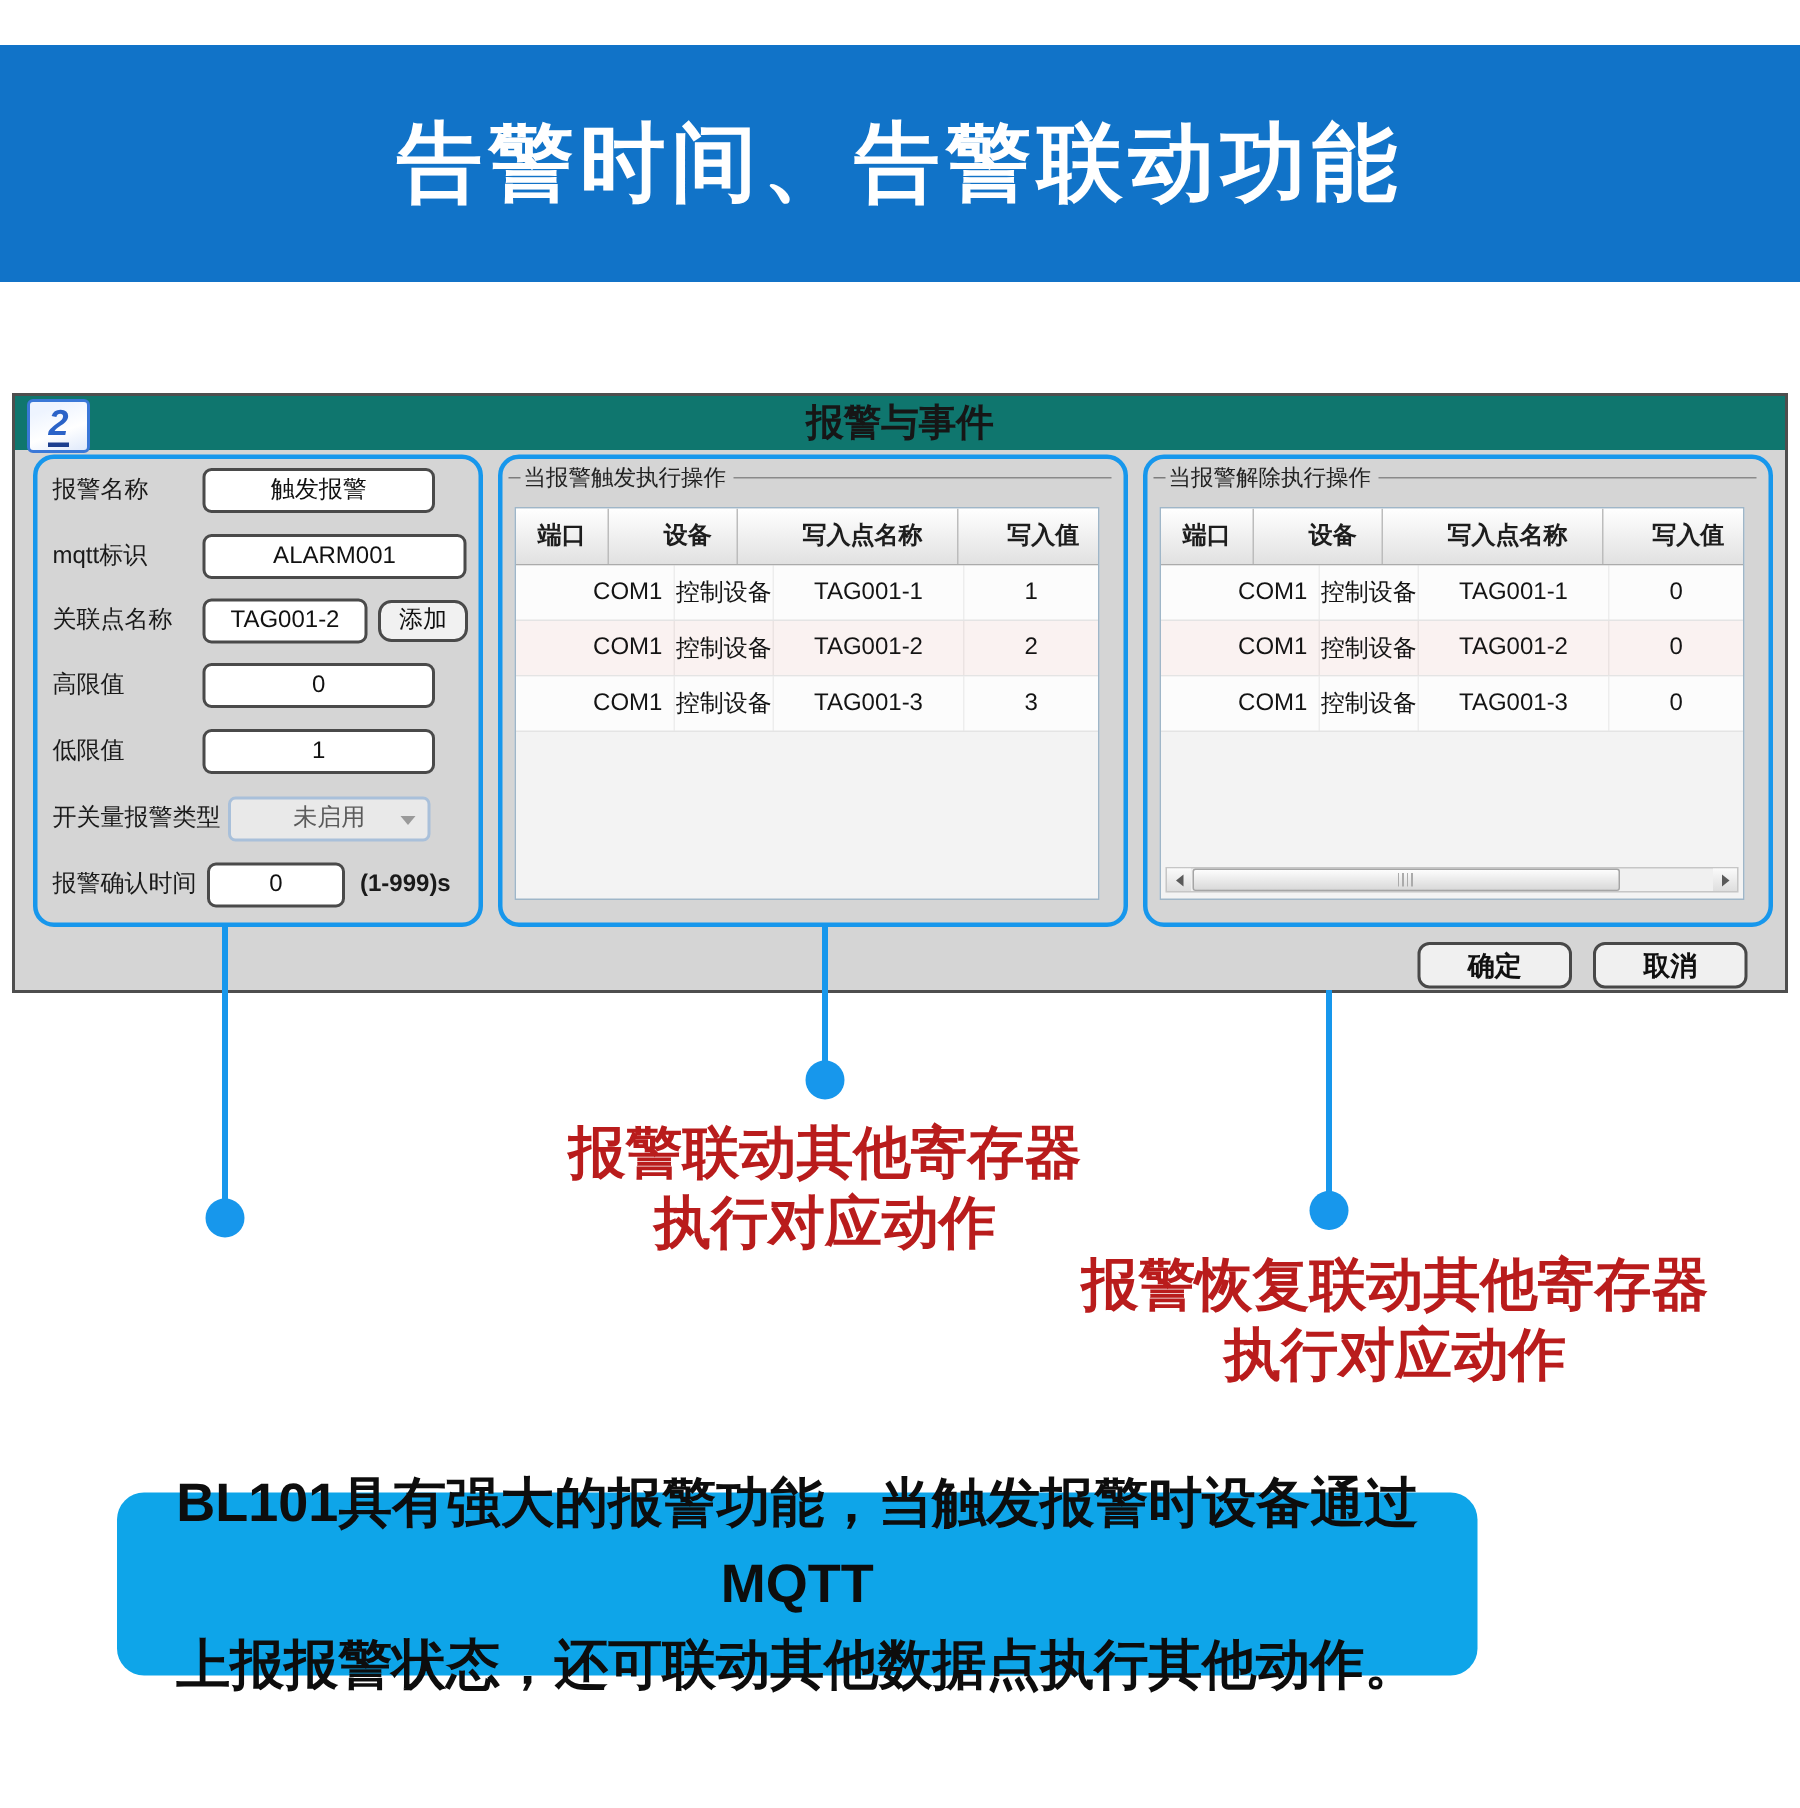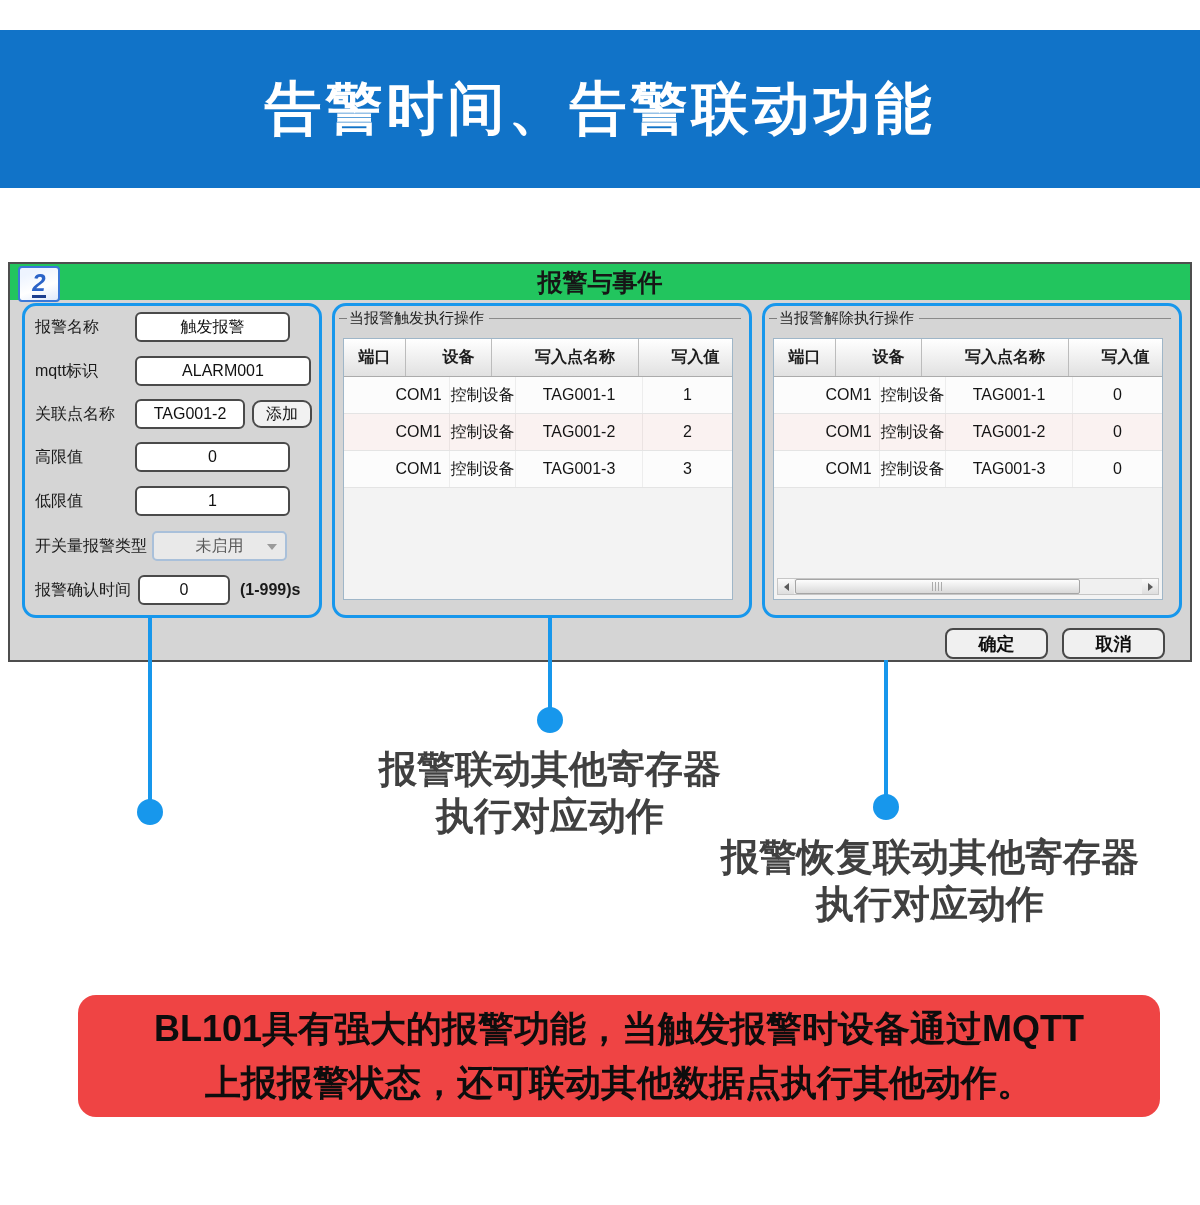--- a/index.html
+++ b/index.html
@@ -7,21 +7,21 @@
   .canvas { position:relative; width:1200px; height:1205px; background:#fff; overflow:hidden; margin:0 auto; }
 
   
   .banner { position:absolute; left:0; top:30px; width:1200px; height:158px; background:#1173c8;
             display:flex; align-items:center; justify-content:center; }
   .banner-title { color:#fff; font-size:57px; font-weight:900; letter-spacing:4px; }
 
   
   .dialog { position:absolute; left:8px; top:262px; width:1184px; height:400px;
             background:#d5d5d5; border:2px solid #4e4e4e; }
-  .dlg-titlebar { position:absolute; left:0; top:0; width:100%; height:36px; background:#22c55e; }
+  .dlg-titlebar { position:absolute; left:0; top:0; width:100%; height:36px; background:#0f766e; }
   .dlg-title { position:absolute; left:0; top:0; width:100%; height:36px; line-height:36px;
                text-align:center; font-size:25px; font-weight:600; color:#161616; }
   .logo { position:absolute; left:8px; top:2px; width:42px; height:36px; border:2px solid #3a78d8;
           border-radius:4px; background:linear-gradient(160deg,#eef4ff 20%,#ffffff 60%,#dfe9fb);
           display:flex; align-items:center; justify-content:center; overflow:hidden; }
   .logo-glyph { font-size:24px; font-weight:bold; font-style:italic; color:#2b63c8;
                 border-bottom:3px solid #1d3f8f; line-height:24px; }
 
   
   .hpanel { position:absolute; top:39px; height:315px; border:3px solid #1797ec; border-radius:14px; }
@@ -83,34 +83,34 @@
 
   
   .dbtn { position:absolute; top:364px; width:103px; height:31px; background:#f0f0f0;
           border:2px solid #484848; border-radius:8px; font-size:18px; font-weight:600; color:#101010;
           display:flex; align-items:center; justify-content:center; }
   .btn-ok { left:935px; } .btn-cancel { left:1052px; }
 
   
   .cline { position:absolute; width:4px; background:#1797ec; }
   .cdot  { position:absolute; width:26px; height:26px; border-radius:50%; background:#1797ec; }
-  .ctext { position:absolute; color:#404040; font-size:38px; font-weight:bold; text-align:center;
+  .ctext { position:absolute; color:#b91c1c; font-size:38px; font-weight:bold; text-align:center;
            line-height:47px; }
   .line-left  { left:148px; top:616px; height:188px; }
   .dot-left   { left:137px; top:799px; }
   .text-left  { left:10px;  top:840px; width:370px; }
   .line-mid   { left:548px; top:616px; height:96px; }
   .dot-mid    { left:537px; top:707px; }
   .text-mid   { left:330px; top:746px; width:440px; }
   .line-right { left:884px; top:660px; height:138px; }
   .dot-right  { left:873px; top:794px; }
   .text-right { left:700px; top:834px; width:460px; }
 
   
-  .note { position:absolute; left:78px; top:995px; width:1082px; height:122px; background:#ef4444;
+  .note { position:absolute; left:78px; top:995px; width:907px; height:122px; background:#0ea5e9;
           border-radius:18px; display:flex; flex-direction:column; align-items:center; justify-content:center; }
   .note p { font-size:36px; font-weight:bold; color:#0d0d0d; line-height:54px; text-align:center; }
 </style>
 </head>
 <body>
 
 <div class="canvas">
 
   <div class="banner">
     <div class="banner-title">告警时间、告警联动功能</div>

